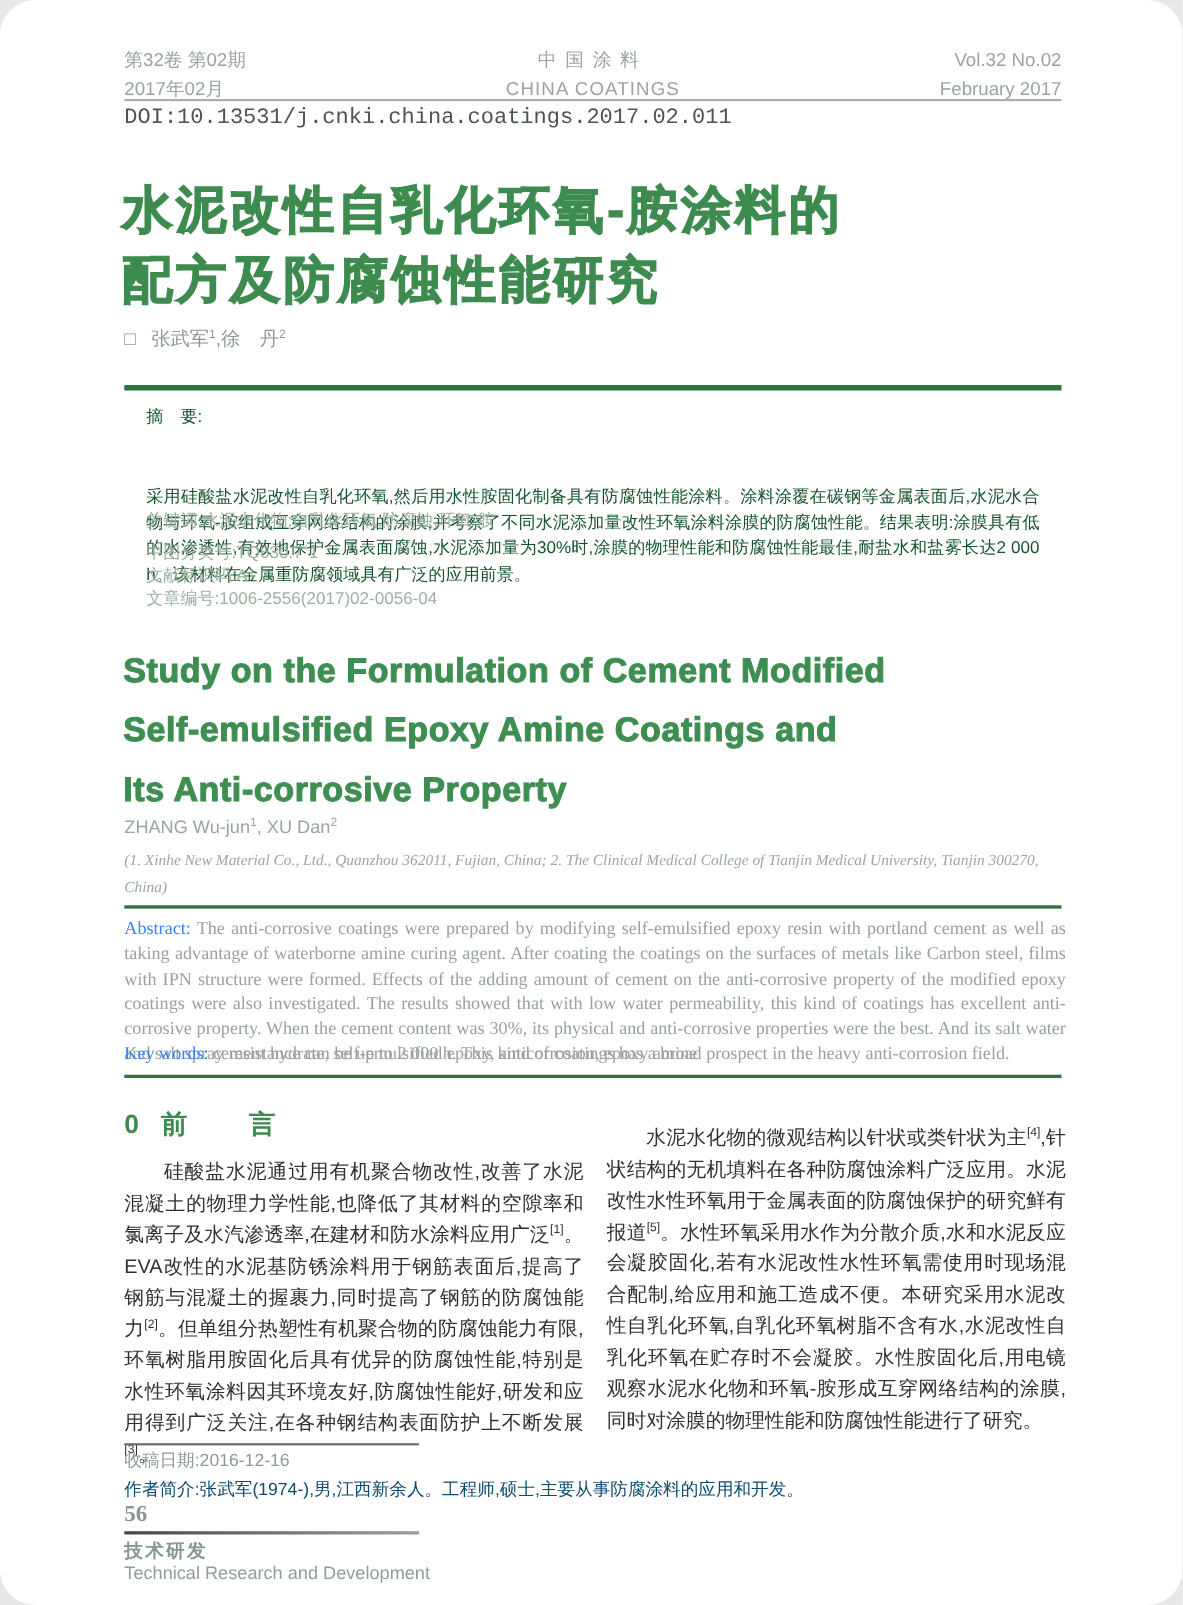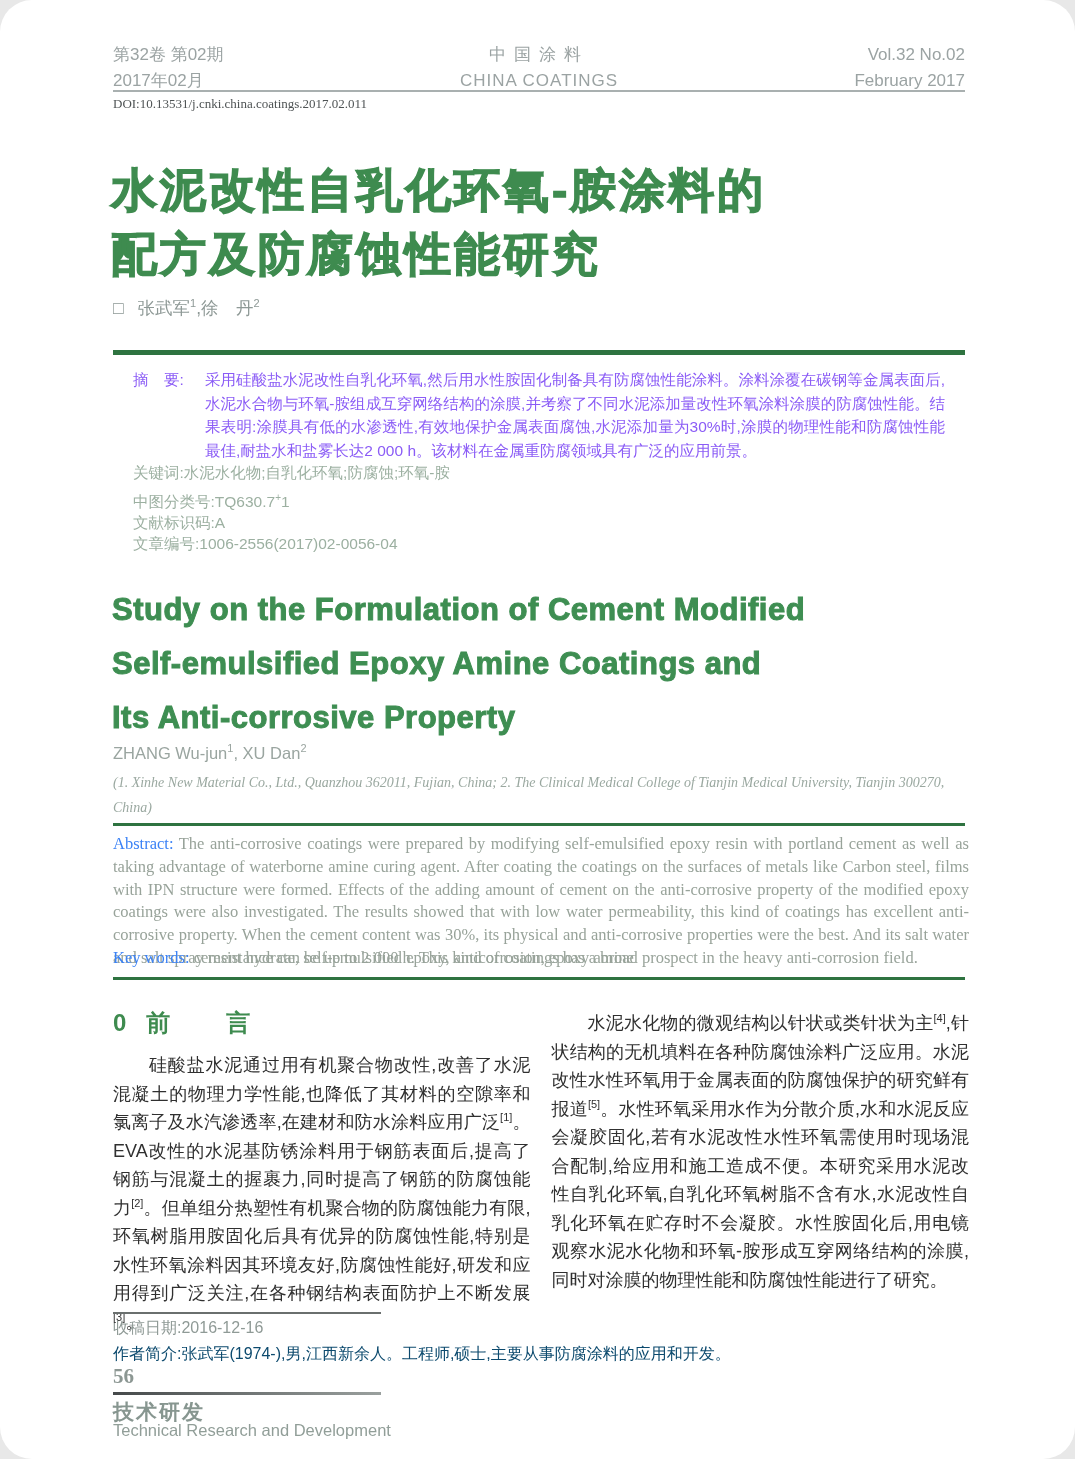--- a/index.html
+++ b/index.html
@@ -13,39 +13,39 @@
   .journal-header{
     position:absolute;top:42px;left:113px;width:852px;
     display:flex;justify-content:space-between;align-items:flex-start;
     color:#9ba3a3;font-size:17px;line-height:26px;
   }
   .jh-left{text-align:left;}
   .jh-center{text-align:center;letter-spacing:1px;}
   .jh-center .cn{letter-spacing:8px;}
   .jh-right{text-align:right;}
   .header-rule{position:absolute;top:90px;left:113px;width:852px;height:2px;background:#a9b0b0;}
-  .doi{position:absolute;top:96px;left:113px;color:#4e5354;font-size:13px;font-family:Liberation Serif, serif;}
+  .doi{position:absolute;top:96px;left:113px;color:#4e5354;font-size:20px;font-family:Liberation Mono, monospace;}
 
   
   .cn-title{
     position:absolute;top:158px;left:111px;width:880px;
     color:#3e8b4f;font-size:46px;font-weight:900;line-height:64px;
     letter-spacing:3px;margin:0;
     -webkit-text-stroke:1.3px #3e8b4f;
   }
   .authors-cn{position:absolute;top:296px;left:113px;color:#8e9996;font-size:17.5px;}
   .authors-cn .marker{display:inline-block;margin-right:14px;}
   .authors-cn sup{font-size:11px;}
   .affil-cn{position:absolute;top:325px;left:131px;color:#949e9b;font-size:17px;}
   .rule-green-thick{position:absolute;top:350px;left:113px;width:852px;height:5px;background:#2e7340;}
 
   
   .abstract-cn{
     position:absolute;top:368px;left:133px;width:812px;
-    display:flex;color:#8b5cf6;font-size:15.5px;line-height:23.5px;
+    display:flex;color:#14532d;font-size:15.5px;line-height:23.5px;flex-direction:column;
   }
   .abstract-cn .label{flex:0 0 72px;white-space:nowrap;}
   .abstract-cn p{margin:0;flex:1;text-align:justify;}
   .keywords-cn{position:absolute;top:463px;left:133px;color:#9cb0a1;font-size:15.5px;}
   .class-row{
     position:absolute;top:492px;left:133px;width:812px;
     display:flex;justify-content:space-between;color:#9cb0a1;font-size:15.5px;flex-direction:column;
   }
   .class-row sup{font-size:10px;}
 
@@ -84,37 +84,37 @@
   .section-heading{
     margin:0 0 13px 0;color:#3e8b4f;font-size:24px;font-weight:bold;line-height:30px;
   }
   .section-heading .num{margin-right:20px;}
   .section-heading .ttl{letter-spacing:16px;}
   .col p{
     margin:0;color:#303030;font-size:18px;line-height:28.5px;
     text-align:justify;text-indent:2em;
   }
   .col p sup{font-size:11px;line-height:0;}
-  .col-right p{margin-top:1px;}
+  .col-right p{margin-top:12px;}
 
   
   .footnote-rule{position:absolute;top:1312px;left:113px;width:268px;height:2px;background:#6a6f6e;}
   .received{position:absolute;top:1318px;left:113px;color:#8f9a96;font-size:16px;}
   .bio{position:absolute;top:1344px;left:113px;width:860px;color:#0c4a6e;font-size:16px;}
 
   
   .page-number{
     position:absolute;top:1364px;left:113px;color:#8c9793;font-size:21px;font-weight:bold;
     font-family:"Liberation Serif","DejaVu Serif",serif;
   }
   .footer-rule{
     position:absolute;top:1392px;left:113px;width:268px;height:2.5px;
     background:linear-gradient(to right,#45494a,#9aa09e);
   }
-  .footer-cn{position:absolute;top:1398px;left:113px;color:#879690;font-size:21px;font-weight:bold;letter-spacing:2px;}
+  .footer-cn{position:absolute;top:1398px;left:113px;color:#879690;font-size:17px;font-weight:bold;letter-spacing:2px;}
   .footer-en{
     position:absolute;top:1421px;left:113px;color:#919e98;font-size:16.5px;
     font-family:Liberation Sans, sans-serif;
   }
 </style>
 </head>
 <body>
 
 <div class="page">
 

